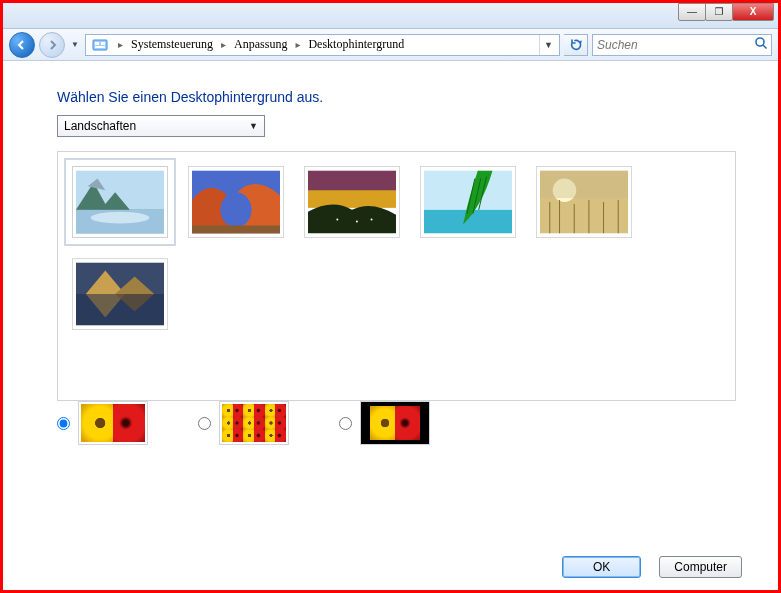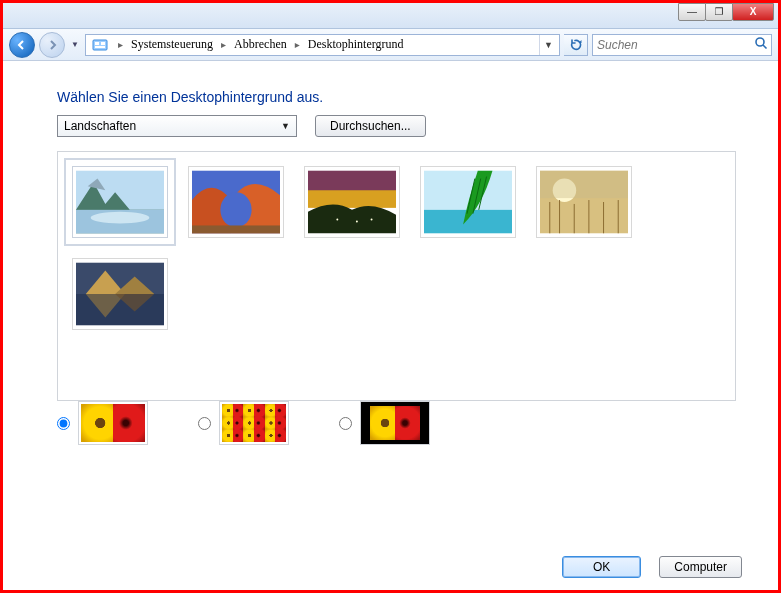--- a/index.html
+++ b/index.html
@@ -21,21 +21,21 @@
   .addr-tail { margin-left:auto; display:flex; align-items:center; }
   .addr-dd { font-size:9px; color:#444; padding:0 4px; cursor:pointer; border-left:1px solid #d0d8e8; height:20px; display:flex; align-items:center;}
   .addr-refresh { width:24px; height:22px; border:1px solid #9cb4d8; border-left:none; background:linear-gradient(to bottom,#f8fbff,#e0ecf8); display:flex; align-items:center; justify-content:center; color:#2a6db5; font-size:13px; cursor:pointer; font-weight:bold;}
   .searchbox { width:180px; height:22px; border:1px solid #9cb4d8; background:#fff; display:flex; align-items:center; padding:0 4px; font-size:12px; color:#888; }
   .searchbox input { flex:1; border:none; outline:none; font-style:italic; font-size:12px; color:#be185d; background:transparent; }
   .search-icon { color:#2a6db5; font-size:13px; cursor:pointer; }
   .content { padding: 28px 42px 10px 54px; }
   .heading { color:#003399; font-size:14px; margin-bottom:10px; }
   .sub { font-size:11px; color:#000; margin-bottom:16px; }
   .controls-row { display:flex; gap:18px; align-items:center; margin-bottom:14px; }
-  .dropdown { width:240px; height:22px; border:1px solid #828790; background:linear-gradient(to bottom,#fff,#eef2f6); display:flex; align-items:center; padding:0 6px; font-size:12px; cursor:pointer; }
+  .dropdown { width:208px; height:22px; border:1px solid #828790; background:linear-gradient(to bottom,#fff,#eef2f6); display:flex; align-items:center; padding:0 6px; font-size:12px; cursor:pointer; }
   .dropdown .dd-arrow { margin-left:auto; font-size:9px; color:#222; }
   .btn { height:22px; padding:0 14px; border:1px solid #828790; background:linear-gradient(to bottom,#fdfdfd,#e6e9ee); font-size:12px; cursor:pointer; border-radius:3px; }
   .thumb-area { border:1px solid #d0d4da; padding:14px; height:250px; }
   .thumb-row { display:flex; gap:20px; flex-wrap:wrap; }
   .thumb { padding:3px; border:1px solid #d8d8d8; background:#fff; width:96px; height:72px; cursor:pointer; display:flex; align-items:center; justify-content:center; }
   .thumb.selected { outline:2px solid #cfd7e3; outline-offset:6px; border-color:#c8d0dc;}
   .thumb-img { width:100%; height:100%; }
   .arrange-q { font-size:11px; margin:18px 0 8px 0; }
   .arrange-row { display:flex; gap:50px; align-items:center; }
   .arrange-opt { display:flex; align-items:center; gap:8px; cursor:pointer;}
@@ -83,21 +83,21 @@
         <svg viewBox="0 0 16 16">
             <rect x="1" y="3" width="14" height="10" rx="1" fill="#9ecfff" stroke="#3a8de0"></rect>
             <rect x="3" y="5" width="4" height="3" fill="#fff"></rect>
             <rect x="9" y="5" width="4" height="3" fill="#fff"></rect>
             <rect x="3" y="9" width="10" height="2" fill="#fff"></rect>
           </svg>
       </span>
       <span class="addr-chevron">▸</span>
       <span class="addr-seg">Systemsteuerung</span>
       <span class="addr-chevron">▸</span>
-      <span class="addr-seg">Abbrechen</span>
+      <span class="addr-seg">Anpassung</span>
       <span class="addr-chevron">▸</span>
       <span class="addr-seg">Desktophintergrund</span>
       <span class="addr-tail">
         <span class="addr-dd">▼</span>
       </span>
     </div>
     <div class="addr-refresh">
       <svg width="14" height="14" viewBox="0 0 14 14">
           <path d="M3 5 L3 2 M3 5 L6 5 M3 5 A4.5 4.5 0 1 0 6 2.5" stroke="#2a6db5" stroke-width="1.6" fill="none" stroke-linecap="round"></path>
           <path d="M11.2 3.2 L12.5 2 L12.5 5 L9.5 5 Z" fill="#2a6db5"></path>
@@ -116,21 +116,20 @@
   </div>
 
   <div class="content">
     <div class="heading">Wählen Sie einen Desktophintergrund aus.</div>
 
     <div class="controls-row">
       <div class="dropdown">
         <span>Landschaften</span>
         <span class="dd-arrow">▼</span>
       </div>
-      <button class="btn">Durchsuchen...</button>
     </div>
 
     <div class="thumb-area">
       <div class="thumb-row">
 
         <div class="thumb selected">
           <svg class="thumb-img" viewBox="0 0 90 64">
             <rect width="90" height="64" fill="#bcdcf2"></rect>
             <polygon points="0,40 18,12 30,34 40,22 55,40 90,40 90,64 0,64" fill="#4a7a6a"></polygon>
             <polygon points="12,16 22,8 30,20" fill="#8fa8b8"></polygon>

